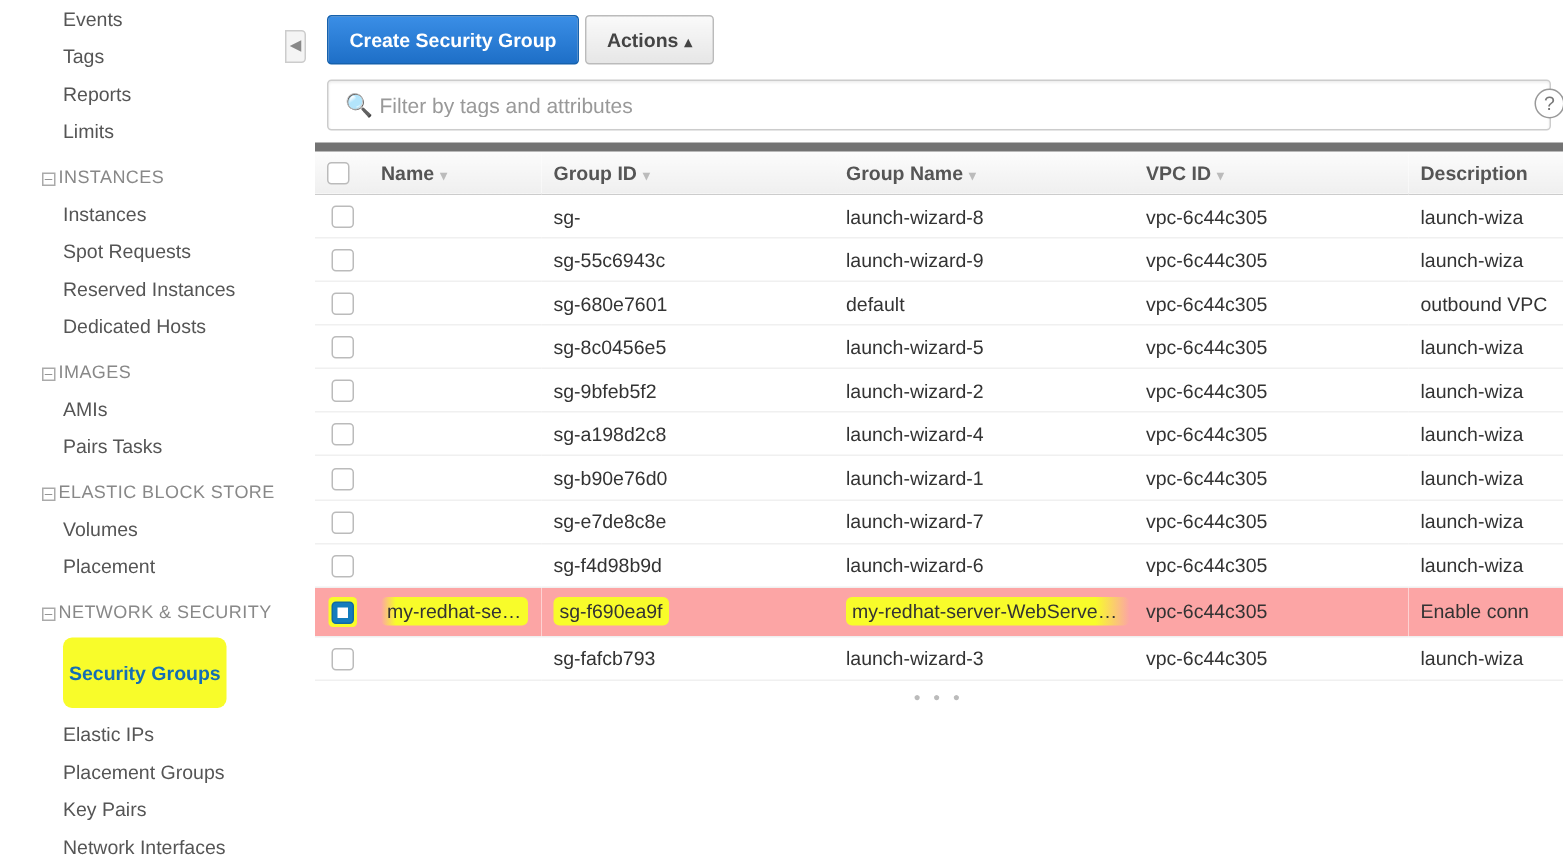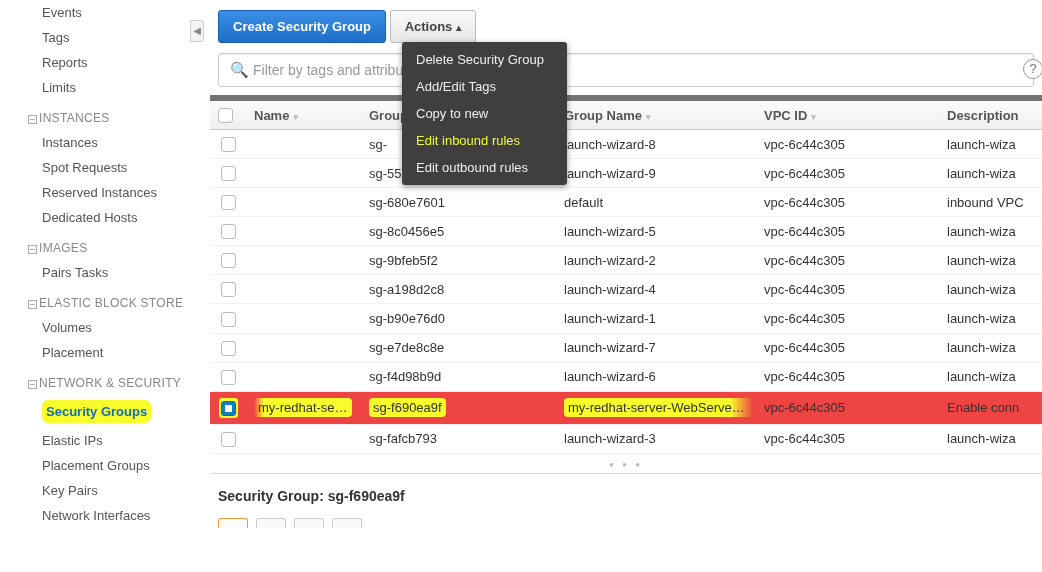--- a/index.html
+++ b/index.html
@@ -48,21 +48,21 @@
     text-align: center;
     color: #888;
   }
   .nav-item.active {
     color: #146eb4;
     font-weight: bold;
   }
   .hl-yellow {
     background: #f8fc2a;
     border-radius: 6px;
-    padding: 4px 4px;
+    padding: 16px 4px;
     display: inline-block;
   }
   
   .collapse-tab {
     position: absolute;
     left: 190px; top: 20px;
     width: 14px; height: 22px;
     border: 1px solid #ccc;
     background: #f4f4f4;
     border-radius: 0 3px 3px 0;
@@ -184,21 +184,21 @@
   }
   table.grid thead th .sort {
     color: #bbb;
     font-size: 9px;
     margin-left: 4px;
   }
   table.grid tbody tr {
     border-bottom: 1px solid #f0f0f0;
   }
   table.grid tbody tr.sel {
-    background: #ef4444;
+    background: #fca5a5;
   }
   .col-chk { width: 36px; text-align: center; }
   .col-name { width: 115px; }
   .col-gid  { width: 195px; }
   .col-gname{ width: 200px; }
   .col-vpc  { width: 183px; }
   .col-desc { width: auto; }
   .chk {
     display: inline-block;
     width: 15px; height: 15px;
@@ -278,20 +278,21 @@
   <div class="nav-item">Reports</div>
   <div class="nav-item">Limits</div>
 
   <div class="nav-header"><span class="tri">–</span><span>INSTANCES</span></div>
   <div class="nav-item">Instances</div>
   <div class="nav-item">Spot Requests</div>
   <div class="nav-item">Reserved Instances</div>
   <div class="nav-item">Dedicated Hosts</div>
 
   <div class="nav-header"><span class="tri">–</span><span>IMAGES</span></div>
+  <div class="nav-item">AMIs</div>
   <div class="nav-item">Pairs Tasks</div>
 
   <div class="nav-header"><span class="tri">–</span><span>ELASTIC BLOCK STORE</span></div>
   <div class="nav-item">Volumes</div>
   <div class="nav-item">Placement</div>
 
   <div class="nav-header"><span class="tri">–</span><span>NETWORK &amp; SECURITY</span></div>
   <div class="nav-item active"><span class="hl-yellow">Security Groups</span></div>
   <div class="nav-item">Elastic IPs</div>
   <div class="nav-item">Placement Groups</div>
@@ -301,27 +302,20 @@
 
 <div class="collapse-tab">◀</div>
 
 <div class="main">
 
   <div class="toolbar">
     <span class="btn btn-primary">Create Security Group</span>
     <span class="btn btn-default"><span>Actions</span><span class="chev">▴</span></span>
   </div>
 
-  <div class="actions-menu">
-    <div class="mi">Delete Security Group</div>
-    <div class="mi">Add/Edit Tags</div>
-    <div class="mi">Copy to new</div>
-    <div class="mi hl">Edit inbound rules</div>
-    <div class="mi">Edit outbound rules</div>
-  </div>
 
   <div class="search-row">
     <span class="search-icon">🔍</span>
     <input class="searchbox" placeholder="Filter by tags and attributes" style="">
   </div>
 
   <div class="circle-q">?</div>
 
   <div class="tbl-wrap">
     <table class="grid">
@@ -359,21 +353,21 @@
             <td>launch-wizard-9</td>
             <td>vpc-6c44c305</td>
             <td>launch-wiza</td>
           </tr>
           <tr>
             <td style="text-align: center;"><span class="chk"></span></td>
             <td></td>
             <td>sg-680e7601</td>
             <td>default</td>
             <td>vpc-6c44c305</td>
-            <td>inbound VPC</td>
+            <td>outbound VPC</td>
           </tr>
           <tr>
             <td style="text-align: center;"><span class="chk"></span></td>
             <td></td>
             <td>sg-8c0456e5</td>
             <td>launch-wizard-5</td>
             <td>vpc-6c44c305</td>
             <td>launch-wiza</td>
           </tr>
           <tr>
@@ -431,25 +425,14 @@
             <td>launch-wizard-3</td>
             <td>vpc-6c44c305</td>
             <td>launch-wiza</td>
           </tr>
         </tbody>
     </table>
   </div>
 
   <div class="sep-dots">● ● ●</div>
 
-  <div class="detail">
-    <div class="detail-title">
-      <span>Security Group: </span><span>sg-f690ea9f</span>
-    </div>
-    <div class="detail-tabs">
-      <div class="dtab active"></div>
-      <div class="dtab"></div>
-      <div class="dtab"></div>
-      <div class="dtab"></div>
-    </div>
-  </div>
 
 </div>
 
 </body></html>

